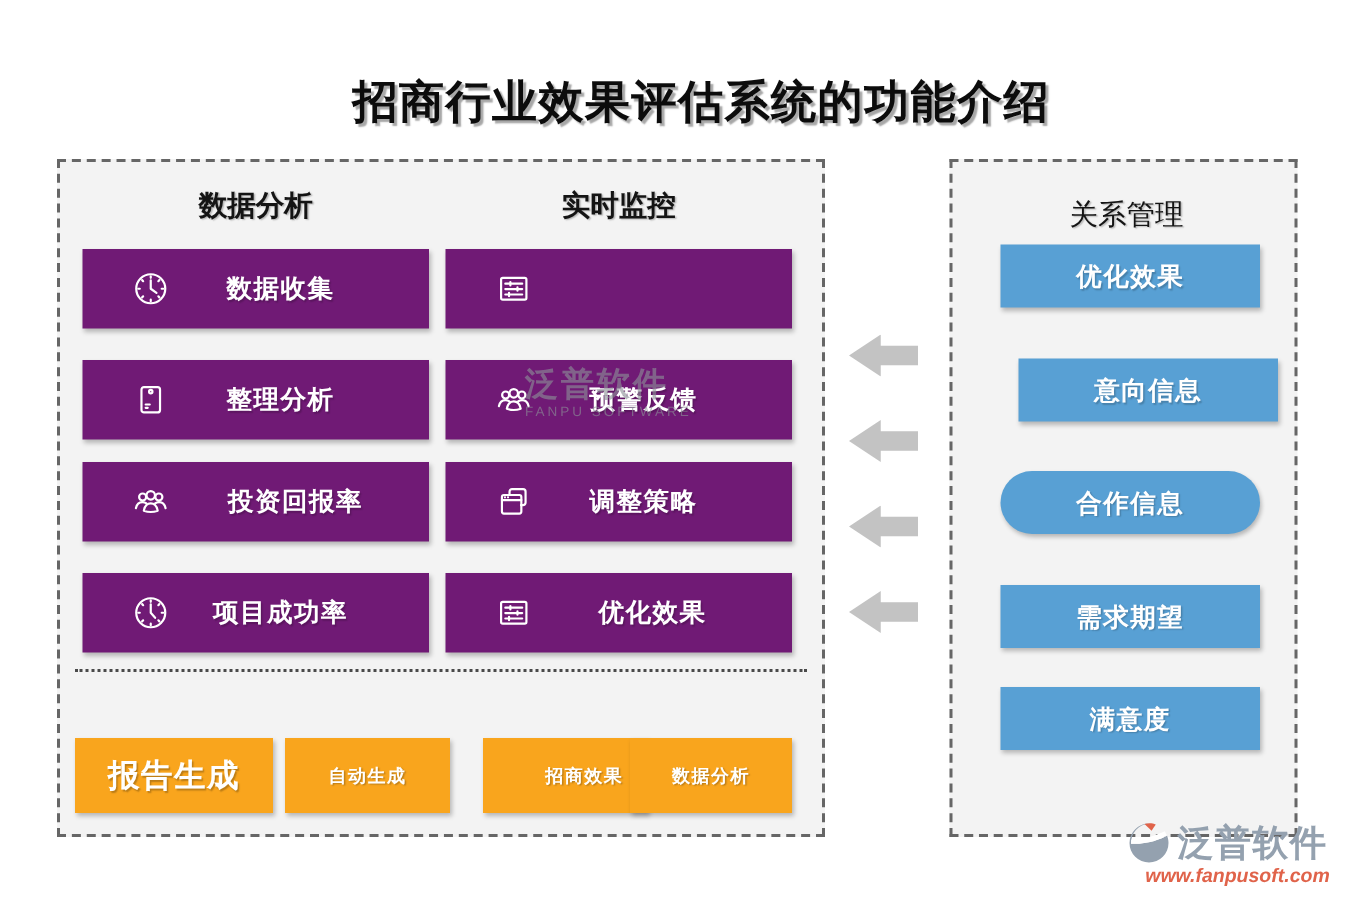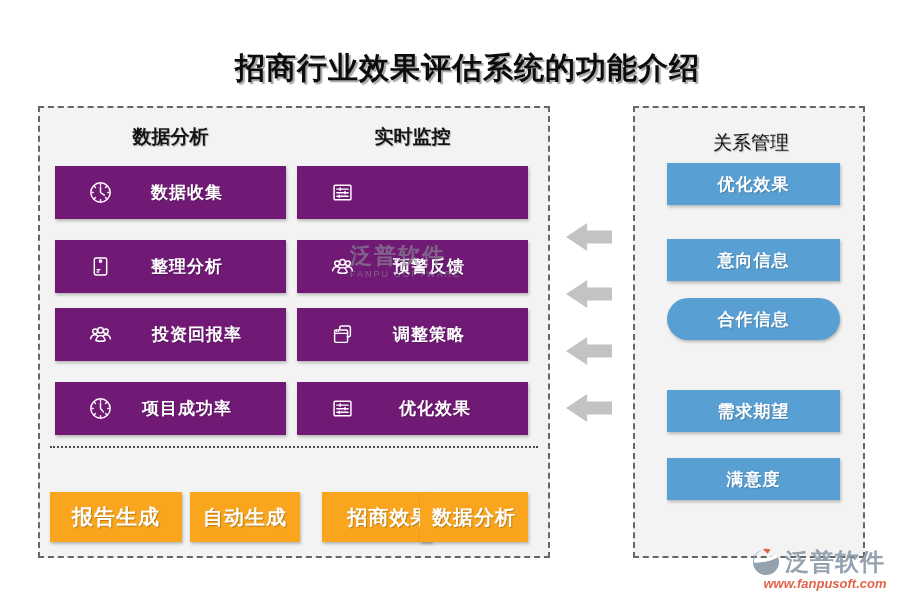--- a/index.html
+++ b/index.html
@@ -35,21 +35,21 @@
   }
   .ic svg { width:100%; height:100%; stroke:#fff; fill:none;
     stroke-width:1.3; stroke-linecap:round; stroke-linejoin:round; }
   .dotted-sep {
     position:absolute; left:10px; top:338px; width:488px; height:0;
     border-top:2px dotted #4a4a4a;
   }
   .orange-btn {
     position:absolute; top:384px; height:50px; background:#f9a51d;
     color:#fff; font-weight:bold; display:flex; align-items:center;
-    justify-content:center; font-size:20px; letter-spacing:1px;
+    justify-content:center; font-size:12px; letter-spacing:1px;
     text-shadow:1px 1px 1px rgba(0,0,0,0.25);
     box-shadow:1px 2px 3px rgba(0,0,0,0.25);
   }
   .orange-btn.first { font-size:21px; }
   .rp-header {
     position:absolute; top:22px; left:0; width:232px; text-align:center;
     font-size:19px; font-weight:normal; color:#141414;
     text-shadow:1px 1px 1px rgba(0,0,0,0.25);
   }
   .rp-btn {
@@ -191,22 +191,22 @@
   </div>
 
   <div class="arrow-left" style="top:223px;"></div>
   <div class="arrow-left" style="top:280px;"></div>
   <div class="arrow-left" style="top:337px;"></div>
   <div class="arrow-left" style="top:394px;"></div>
 
   <div class="panel panel-right">
     <div class="rp-header">关系管理</div>
     <div class="rp-btn" style="top:55px;">优化效果</div>
-    <div class="rp-btn" style="top:131px;">意向信息</div>
-    <div class="rp-btn" style="top:190px;border-radius:21px;">合作信息</div>
+    <div class="rp-btn" style="top:131px;margin-left:12px;">意向信息</div>
+    <div class="rp-btn" style="top:206px;border-radius:21px;">合作信息</div>
     <div class="rp-btn" style="top:282px;">需求期望</div>
     <div class="rp-btn" style="top:350px;">满意度</div>
   </div>
 
   <div class="watermark">
     <div class="wm1">泛普软件</div>
     <div class="wm2">FANPU SOFTWARE</div>
   </div>
 
   <div class="brand">

